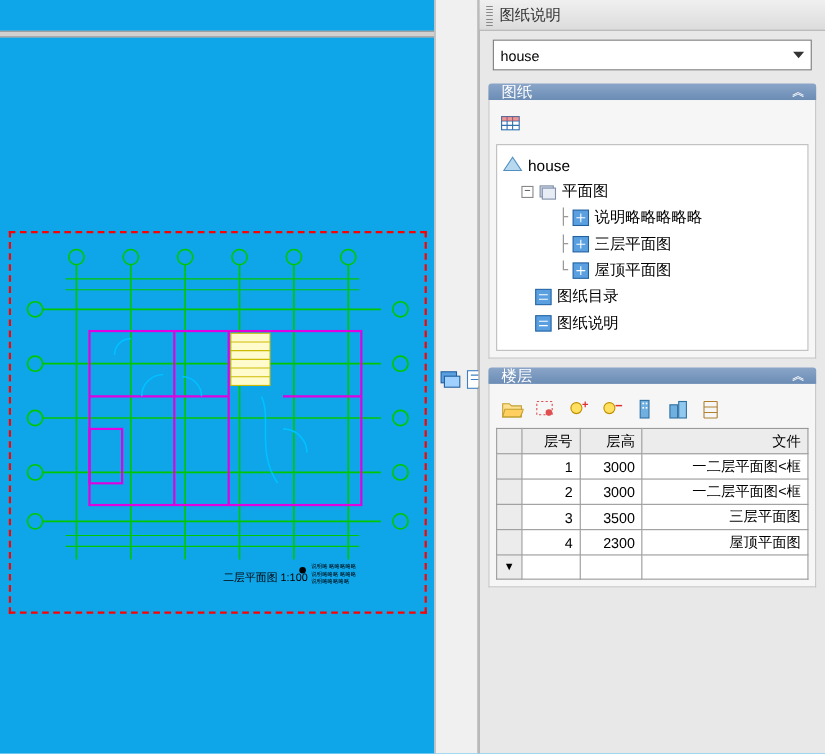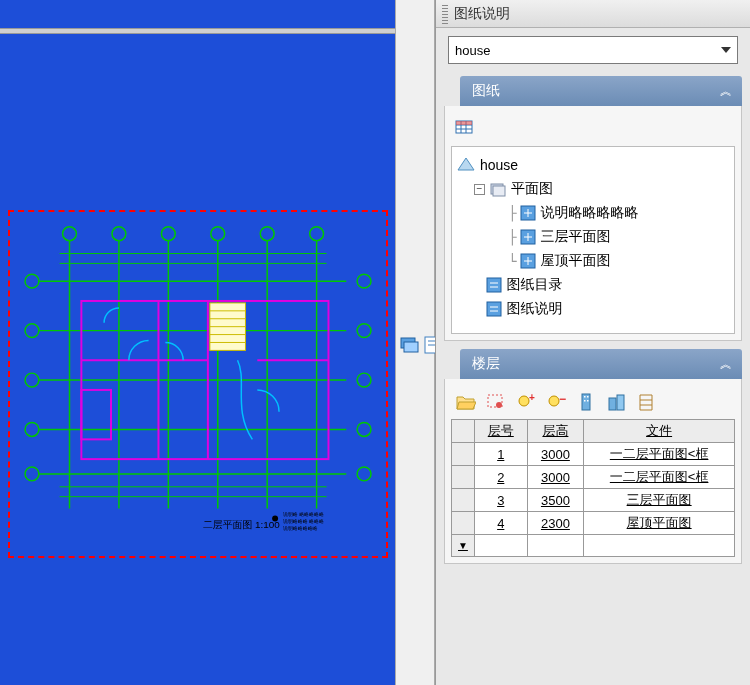--- a/index.html
+++ b/index.html
@@ -1,54 +1,54 @@
 <!DOCTYPE html>
 <html><head>
 <meta charset="utf-8">
 <style>
 * { box-sizing: border-box; margin: 0; padding: 0; }
 body { font-family: "Microsoft YaHei", SimSun, Arial, sans-serif; font-size: 13px; background: #fff; width: 750px; height: 685px; overflow: hidden; position: relative; }
 
-.canvas-area { position: absolute; left: 0; top: 0; width: 395px; height: 685px; background: #1d4ed8; text-align: right; }
+.canvas-area { position: absolute; left: 0; top: 0; width: 395px; height: 685px; background: #0ea5e9; text-align: right; }
 .canvas-topbar { position: absolute; left: 0; top: 28px; right: 0; height: 6px; background: #d0d0d0; border-top: 1px solid #999; border-bottom: 1px solid #999; }
 
 .floorplan-frame { position: absolute; left: 8px; top: 210px; width: 380px; height: 348px; border: 2px dashed #ff0000; }
 
 .toolbar-strip { position: absolute; left: 395px; top: 0; width: 40px; height: 685px; background: #f0f0f0; border-left: 1px solid #aaa; border-right: 1px solid #aaa; display: flex; flex-direction: row; align-items: center; padding-top: 4px; gap: 2px; }
 .toolbar-grip { width: 36px; height: 8px; background: repeating-linear-gradient(90deg, #888 0 1px, transparent 1px 3px); margin-bottom: 4px; }
 .tool-btn { width: 30px; height: 28px; display: flex; align-items: center; justify-content: center; cursor: pointer; border-radius: 2px; }
 
 .panel { position: absolute; left: 435px; top: 0; width: 315px; height: 685px; background: #e8e8e8; border-left: 1px solid #999; display: flex; flex-direction: column; }
 .panel-header { display: flex; align-items: center; height: 28px; background: linear-gradient(#f0f0f0, #dcdcdc); border-bottom: 1px solid #b0b0b0; padding: 0 6px; gap: 6px; }
 .panel-grip { width: 6px; height: 20px; background: repeating-linear-gradient(0deg, #888 0 1px, transparent 1px 3px); }
 .panel-title { font-size: 14px; color: #333; }
 
 .dropdown { margin: 8px 12px; height: 28px; background: #fff; border: 1px solid #7a7a7a; display: flex; align-items: center; padding: 0 6px; justify-content: space-between; cursor: pointer; }
 .dropdown-arrow { width: 0; height: 0; border-left: 5px solid transparent; border-right: 5px solid transparent; border-top: 6px solid #333; }
 
-.section-header { height: 30px; background: linear-gradient(#8aa5c8, #6b8cb5); color: #fff; display: flex; align-items: center; justify-content: space-between; padding: 0 12px; cursor: pointer; margin: 4px 8px 0 24px; border-radius: 3px 3px 0 0; font-size: 14px; }
+.section-header { height: 15px; background: linear-gradient(#8aa5c8, #6b8cb5); color: #fff; display: flex; align-items: center; justify-content: space-between; padding: 0 12px; cursor: pointer; margin: 4px 8px 0 8px; border-radius: 3px 3px 0 0; font-size: 14px; }
 .chevrons { font-size: 12px; letter-spacing: -2px; }
 
 .section-body { background: #f6f6f6; margin: 0 8px 4px 8px; border: 1px solid #c5c5c5; border-top: none; padding: 6px; }
 
 .mini-toolbar { display: flex; gap: 6px; padding: 4px 2px 8px 2px; }
 .mini-btn { width: 22px; height: 22px; display: flex; align-items: center; justify-content: center; cursor: pointer; }
 
 .tree { background: #fff; border: 1px solid #bcbcbc; padding: 6px 4px; font-size: 14px; height: 188px; overflow: auto; }
 .tree-row { display: flex; align-items: center; gap: 4px; height: 24px; cursor: pointer; white-space: nowrap; }
 .indent1 { padding-left: 18px; }
 .indent2 { padding-left: 52px; }
 .tree-toggle { width: 11px; height: 11px; border: 1px solid #888; display: inline-flex; align-items: center; justify-content: center; font-size: 10px; line-height: 1; color: #333; background: #fff; }
 .tree-line { display: inline-block; color: #999; font-family: monospace; }
 
 .floor-toolbar { display: flex; gap: 8px; padding: 6px 4px; align-items: center; }
 .floor-tool { width: 22px; height: 22px; display: flex; align-items: center; justify-content: center; cursor: pointer; }
 
 .floor-table { width: 100%; border-collapse: collapse; background: #fff; font-size: 13px; }
-.floor-table th, .floor-table td { border: 1px solid #999; padding: 2px 6px; text-align: center; height: 22px; text-decoration: underline; }
+.floor-table th, .floor-table td { border: 1px solid #999; padding: 2px 6px; text-align: right; height: 22px; }
 .floor-table th { background: #ececec; font-weight: normal; }
 .row-handle { width: 16px; background: #ececec; }
 .last-arrow { font-size: 10px; }
 
 
 .fp-svg { width: 100%; height: 100%; display: block; }
 </style>
 </head>
 <body>
 

